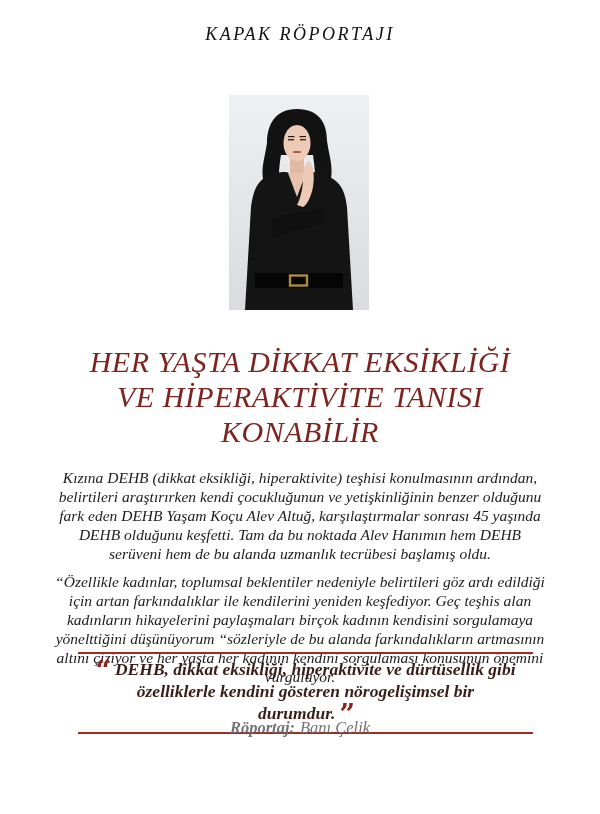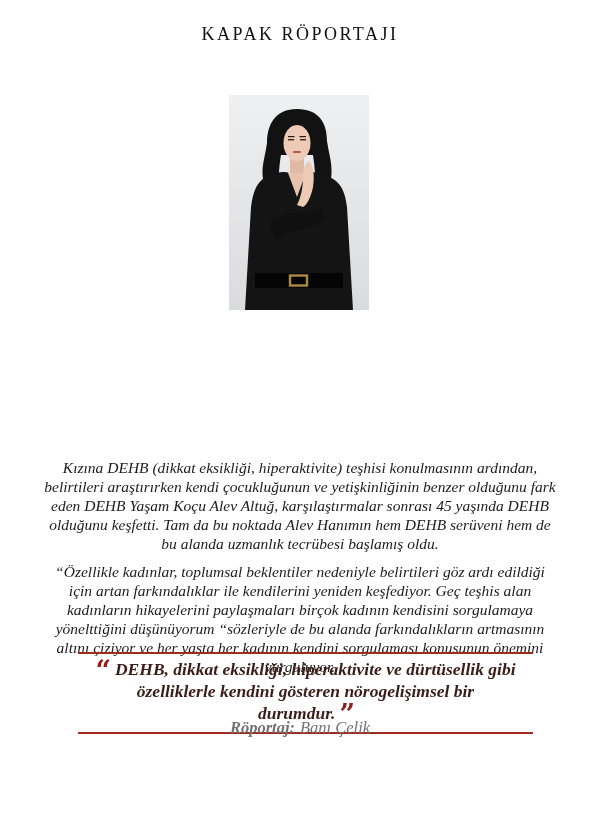--- a/index.html
+++ b/index.html
@@ -8,20 +8,21 @@
     width:600px;height:814px;
     margin:0 auto;
     background:#ffffff;
     font-family:"Liberation Serif","DejaVu Serif",serif;
     overflow:hidden;
     color:var(--body-text,#1c1c1c);
   }
   .kicker{
     position:absolute;top:24px;left:0;right:0;
     text-align:center;
+    font-style:italic;
     font-size:18px;
     letter-spacing:2.5px;
     color:#111;
   }
   .photo{
     position:absolute;top:95px;left:229px;
     width:140px;height:215px;
     display:block;
   }
   .headline{
@@ -31,21 +32,21 @@
     font-weight:normal;
     font-size:30px;
     line-height:35px;
     letter-spacing:0.5px;
     color:var(--accent,#7d241e);
     margin:0;
   }
   .headline span{display:block;}
   .body-para{
     position:absolute;left:36px;right:36px;
-    margin:6px;
+    margin:16px;
     text-align:center;
     font-style:italic;
     font-size:15.5px;
     line-height:19px;
     color:var(--body-text,#1c1c1c);
   }
   .para-1{top:452px;}
   .para-2{top:556px;}
   .quote-block{
     position:absolute;top:652px;left:78px;width:455px;
@@ -130,20 +131,25 @@
 
     <path fill="#e7c2ac" d="M59,78 L77,78 L68,102 Z"></path>
 
     <path fill="#101010" d="M40,128 C48,120 64,116 80,118 L92,112 L96,124 L84,132 C68,134 54,138 46,144 Z"></path>
     <path fill="#eccab6" d="M80,66 C84,70 86,80 84,92 C82,102 78,110 74,112 L68,110 C72,102 74,92 74,82 C74,74 76,68 80,66 Z"></path>
 
     <rect x="26" y="178" width="88" height="15" fill="#050505"></rect>
     <rect x="61" y="180.5" width="17" height="10" fill="none" stroke="#ad8a3c" stroke-width="2.4"></rect>
   </svg>
 
+  <h1 class="headline">
+    <span>HER YAŞTA DİKKAT EKSİKLİĞİ</span>
+    <span>VE HİPERAKTİVİTE TANISI</span>
+    <span>KONABİLİR</span>
+  </h1>
 
   <p class="body-para para-1">Kızına DEHB (dikkat eksikliği, hiperaktivite) teşhisi konulmasının ardından, belirtileri araştırırken kendi çocukluğunun ve yetişkinliğinin benzer olduğunu fark eden DEHB Yaşam Koçu Alev Altuğ, karşılaştırmalar sonrası 45 yaşında DEHB olduğunu keşfetti. Tam da bu noktada Alev Hanımın hem DEHB serüveni hem de bu alanda uzmanlık tecrübesi başlamış oldu.</p>
 
   <p class="body-para para-2">“Özellikle kadınlar, toplumsal beklentiler nedeniyle belirtileri göz ardı edildiği için artan farkındalıklar ile kendilerini yeniden keşfediyor. Geç teşhis alan kadınların hikayelerini paylaşmaları birçok kadının kendisini sorgulamaya yönelttiğini düşünüyorum “sözleriyle de bu alanda farkındalıkların artmasının altını çiziyor ve her yaşta her kadının kendini sorgulaması konusunun önemini vurguluyor.</p>
 
   <div class="quote-block">
     <p class="quote-line"><span class="quote-mark open">“</span><span>DEHB, dikkat eksikliği, hiperaktivite ve dürtüsellik gibi özelliklerle kendini gösteren nörogelişimsel bir durumdur.</span><span class="quote-mark close">”</span></p>
   </div>
 
   <div class="byline">

